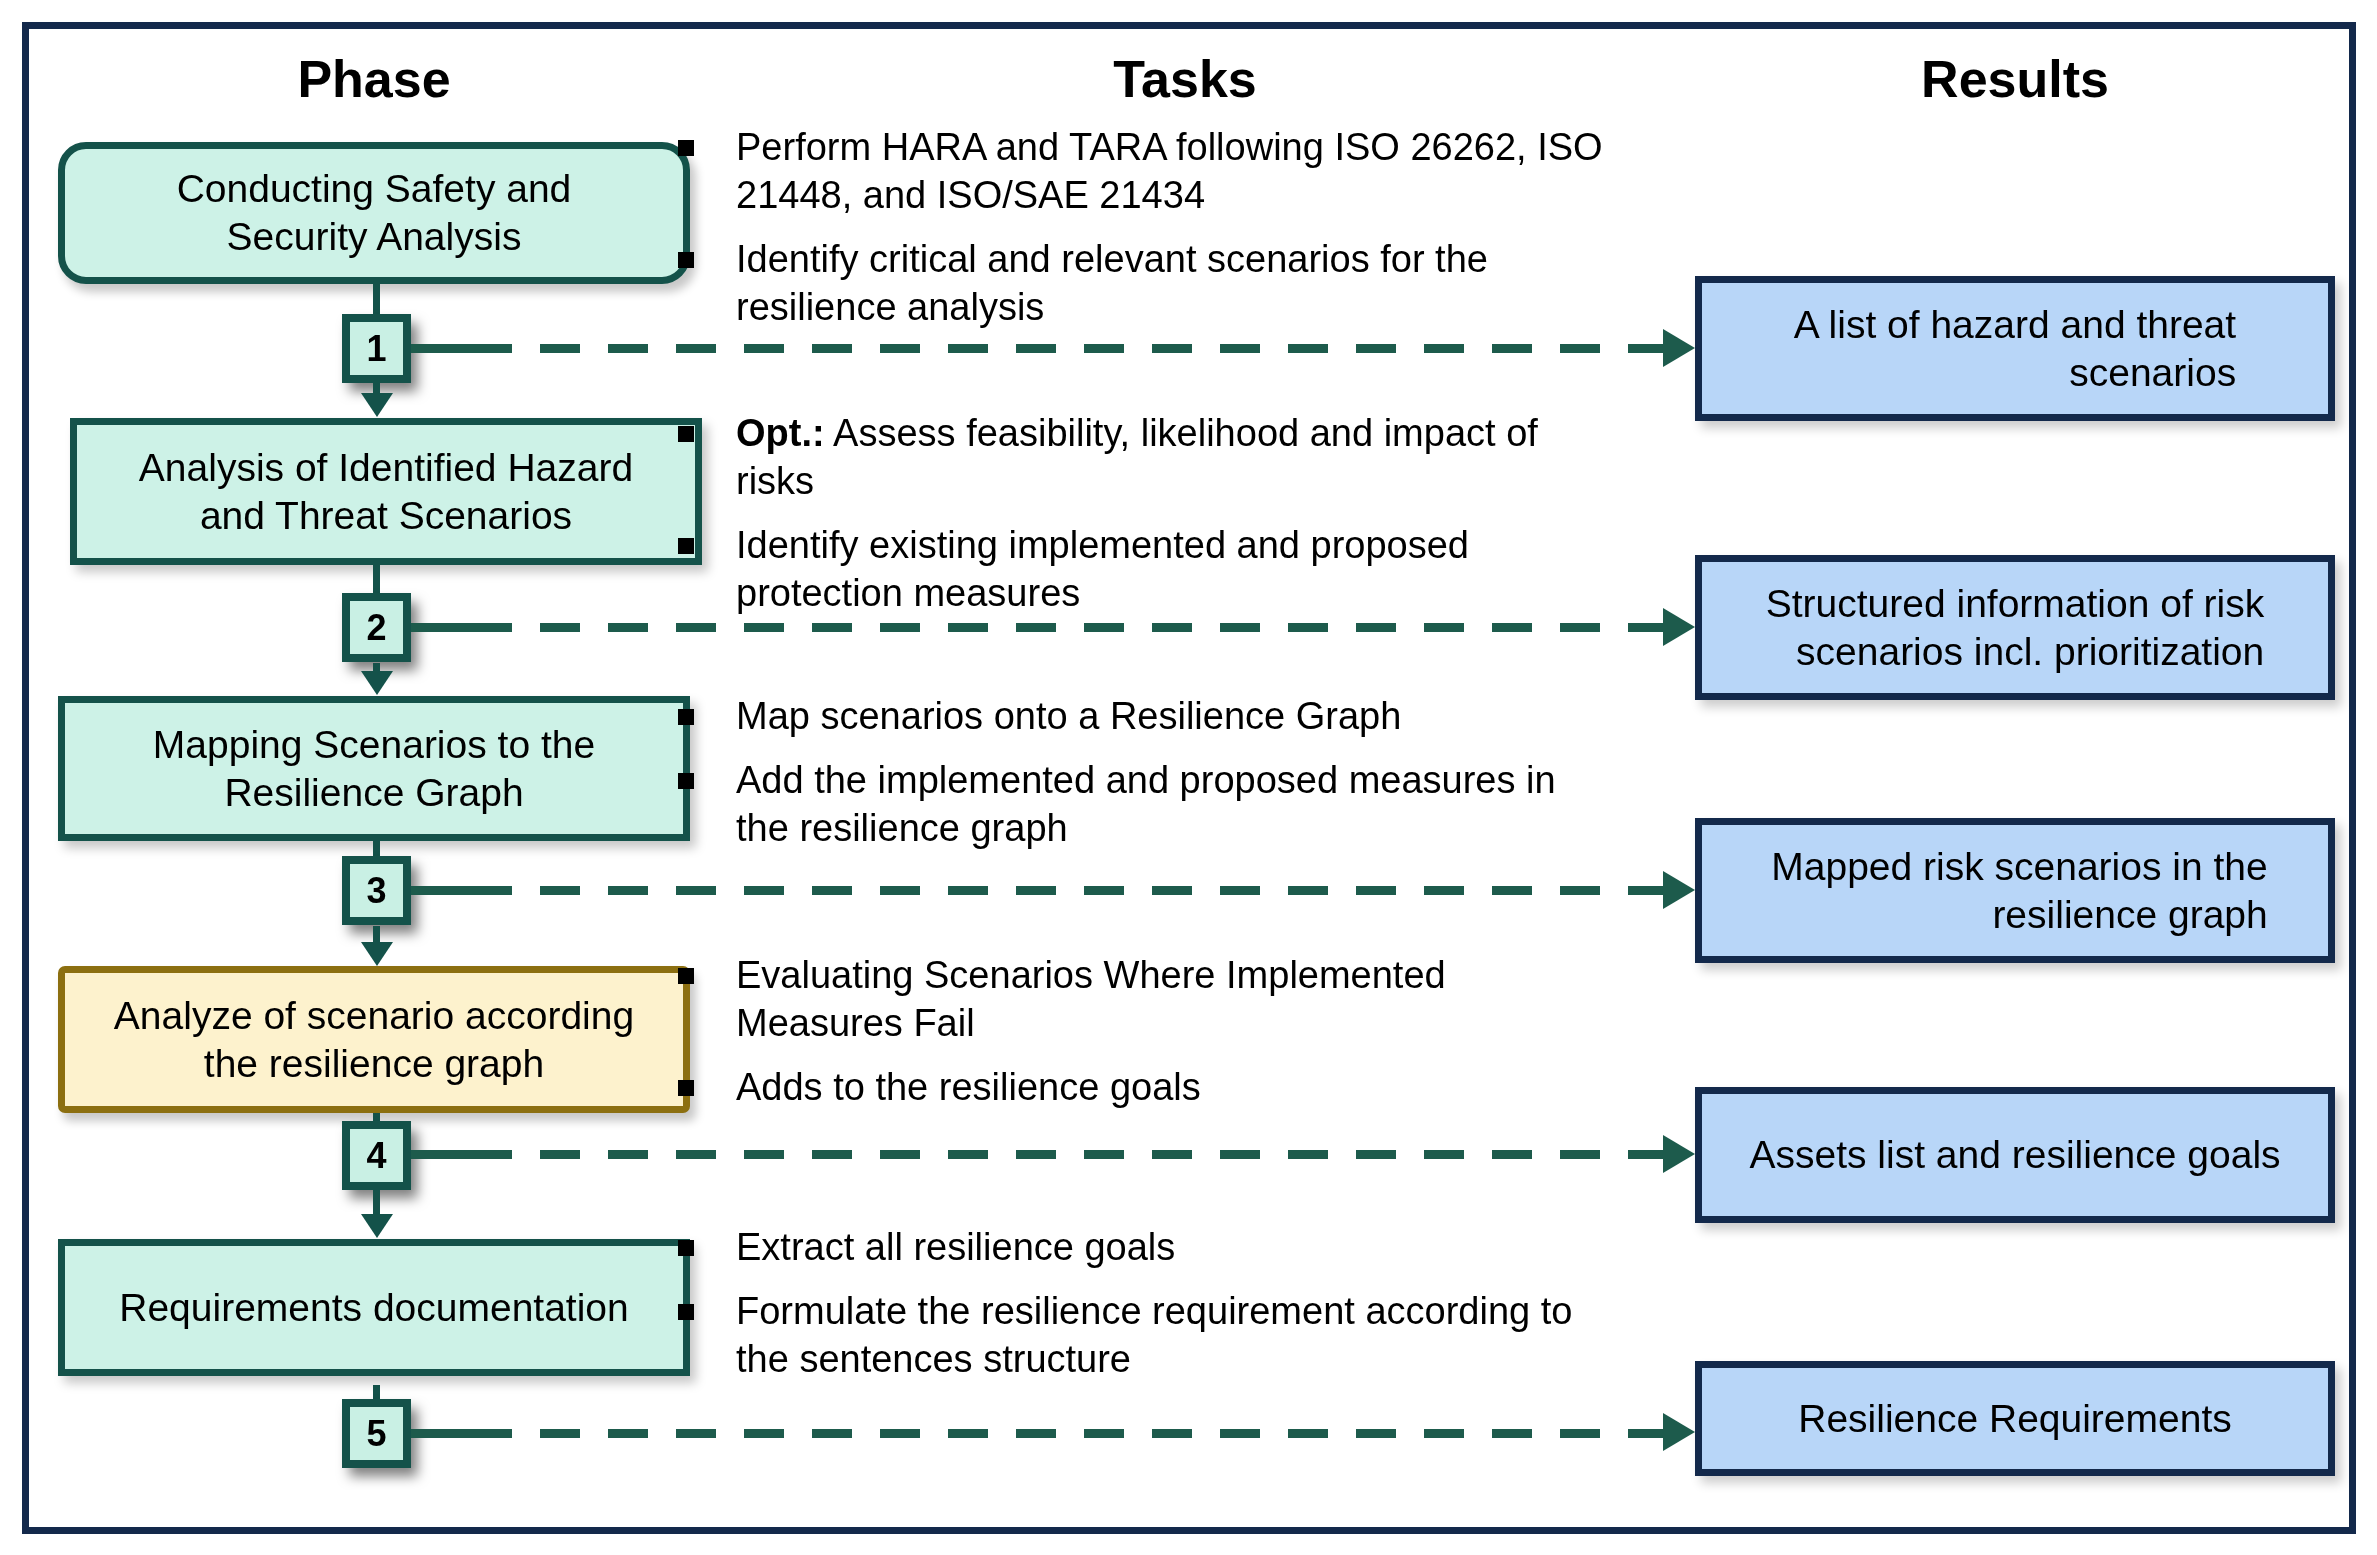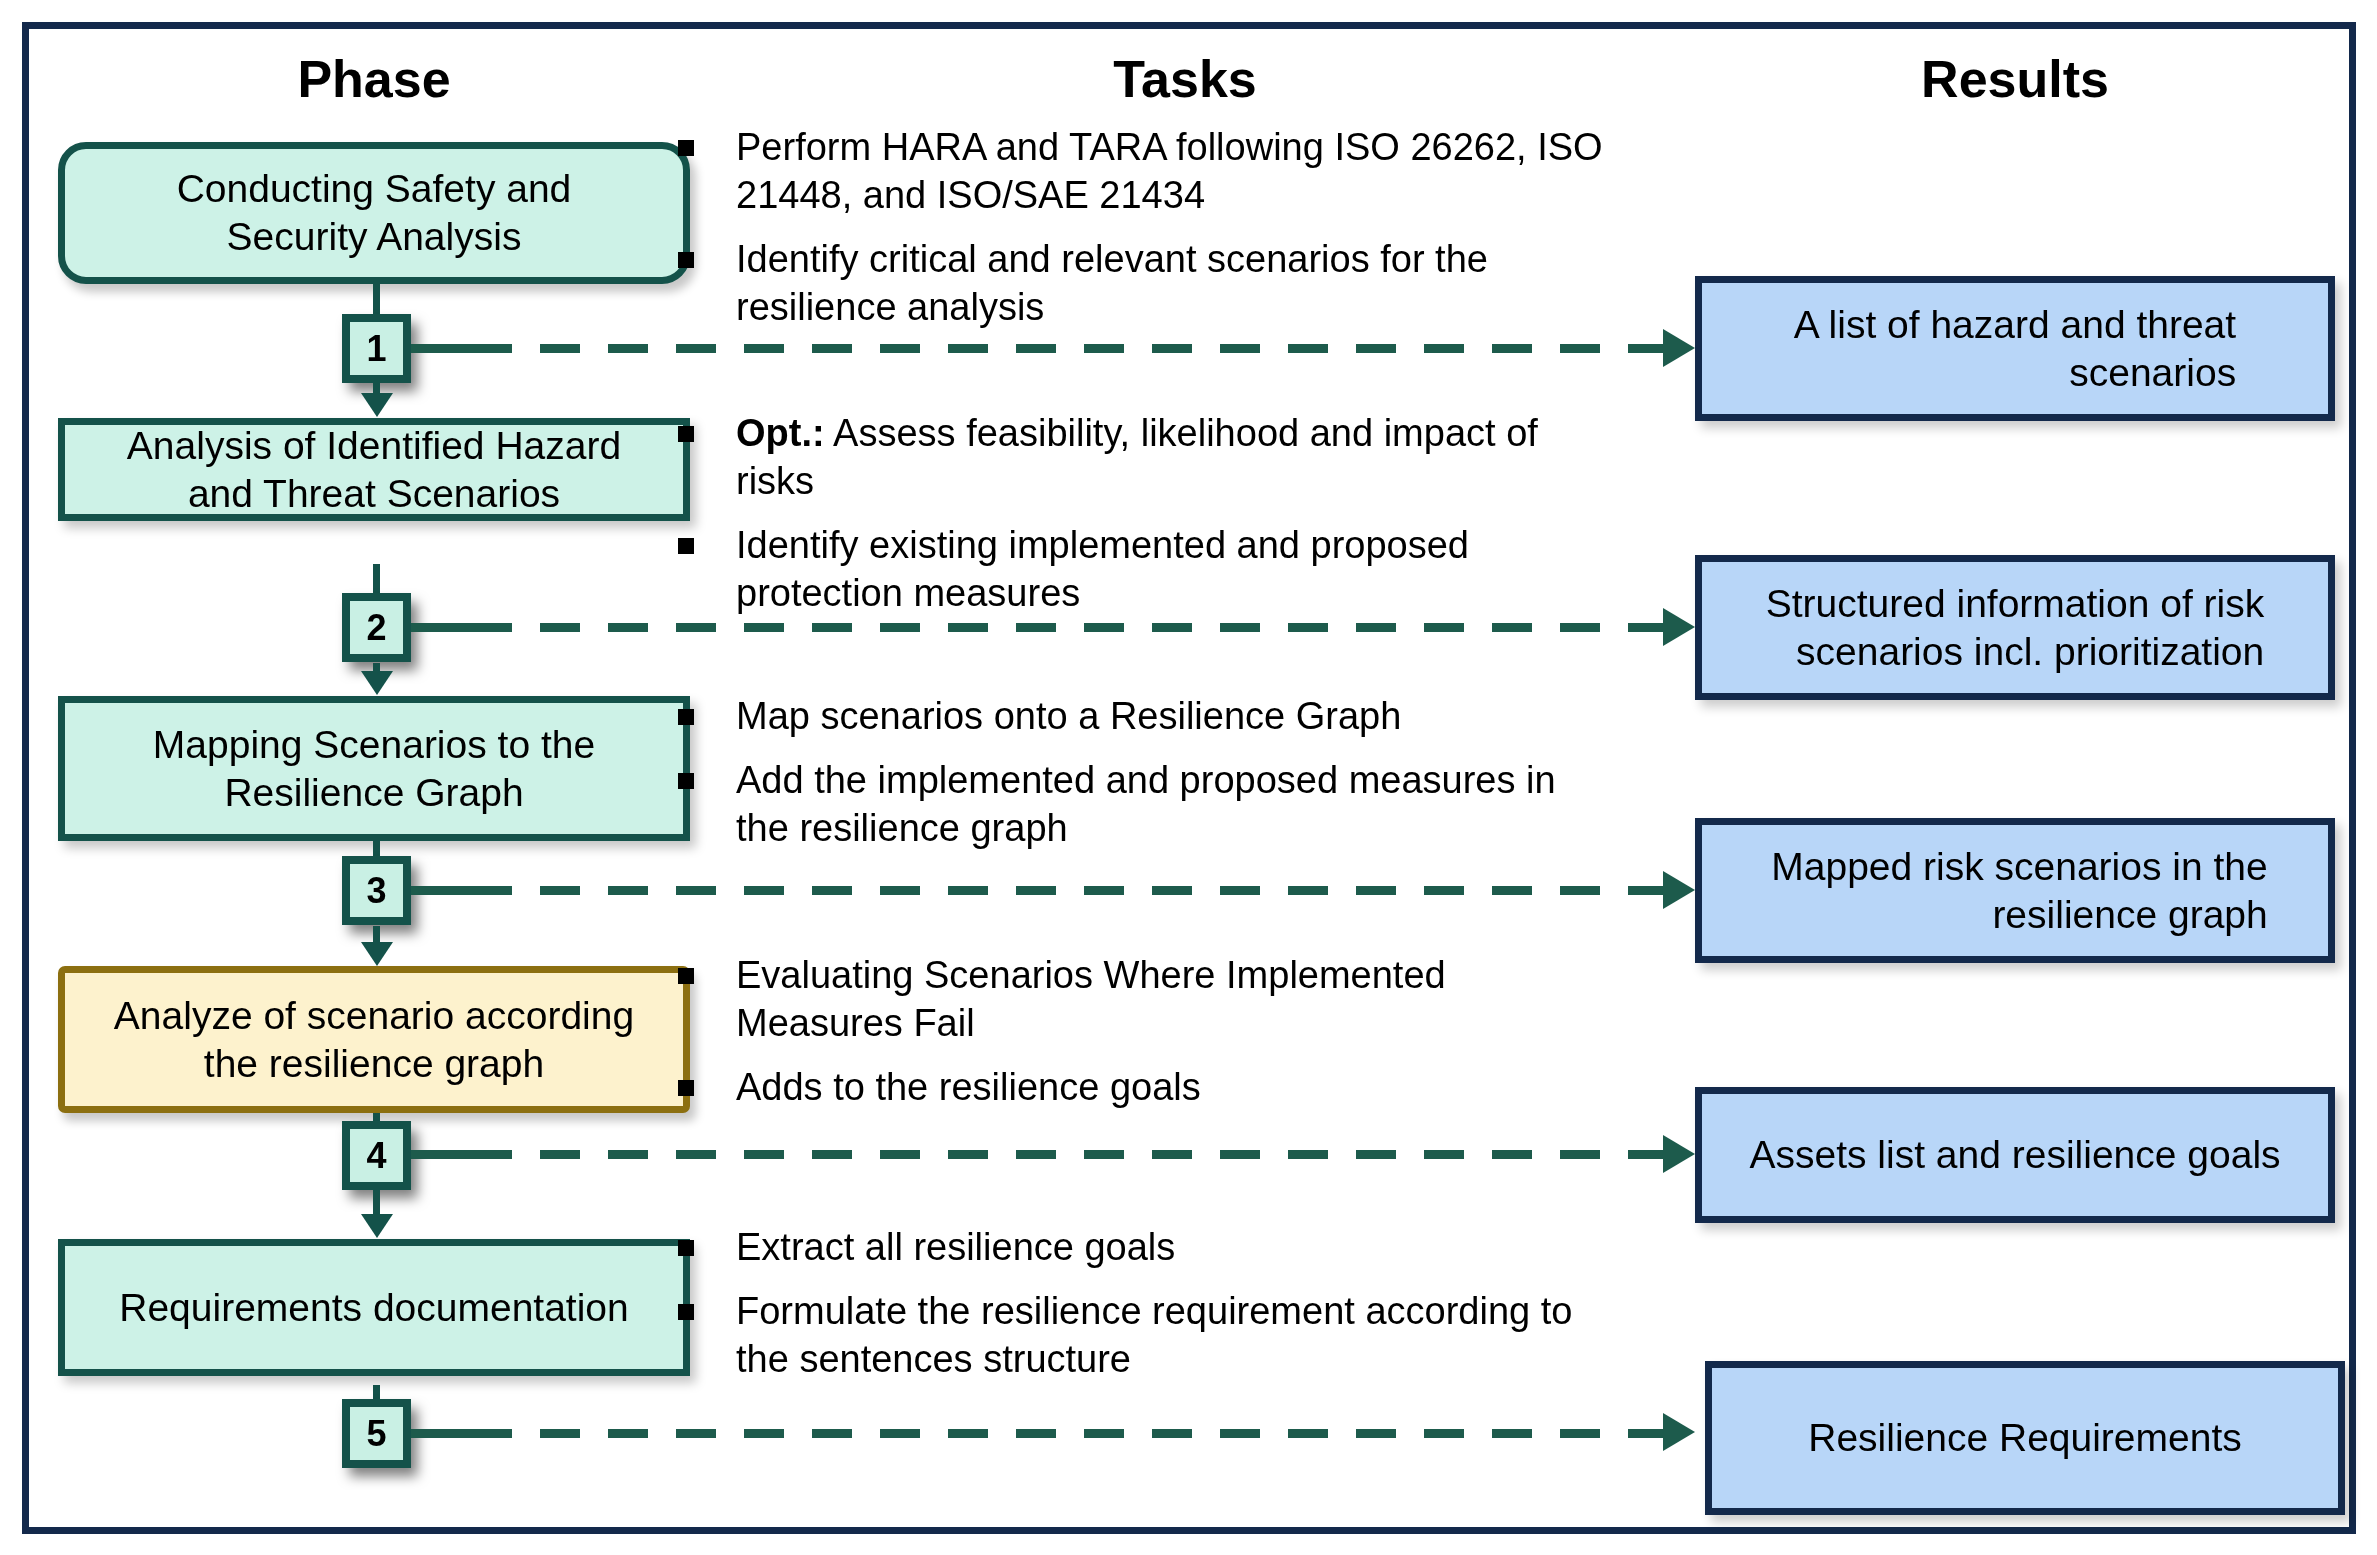--- a/index.html
+++ b/index.html
@@ -68,21 +68,21 @@
     </div>
     <div class="task-item">
       <span class="bullet"></span>
       <span class="task-text"><b></b><span>Identify critical and relevant scenarios for the
 resilience analysis</span></span>
     </div>
   </div>
   <div class="result-box" style="top:276px;height:145px;">A list of hazard and threat
 scenarios</div>
 
-  <div class="phase-box" style="top:418px;height:103px;">Analysis of Identified Hazard
+  <div class="phase-box" style="top:418px;height:147px;margin-left:12px;">Analysis of Identified Hazard
 and Threat Scenarios</div>
   <div class="vline" style="top:564px;height:32px;"></div>
   <div class="badge" style="top:593px;">2</div>
   <div class="vline" style="top:663px;height:11.6px;"></div>
   <div class="arrow-down" style="top:671px;"></div>
   <div class="dash-stub" style="left:411px;top:623px;width:61px;"></div>
   <div class="dash-line" style="left:472px;top:623px;width:1194px;"></div>
   <div class="arrow-right" style="left:1663px;top:608px;"></div>
   <div class="task-group" style="top:409px;">
     <div class="task-item">
@@ -154,15 +154,15 @@
     <div class="task-item">
       <span class="bullet"></span>
       <span class="task-text"><b></b><span>Extract all resilience goals</span></span>
     </div>
     <div class="task-item">
       <span class="bullet"></span>
       <span class="task-text"><b></b><span>Formulate the resilience requirement according to
 the sentences structure</span></span>
     </div>
   </div>
-  <div class="result-box" style="top:1361px;height:154px;margin-left:10px;">Resilience Requirements</div>
+  <div class="result-box" style="top:1361px;height:115px;">Resilience Requirements</div>
 </div>
 
 
 </body></html>

